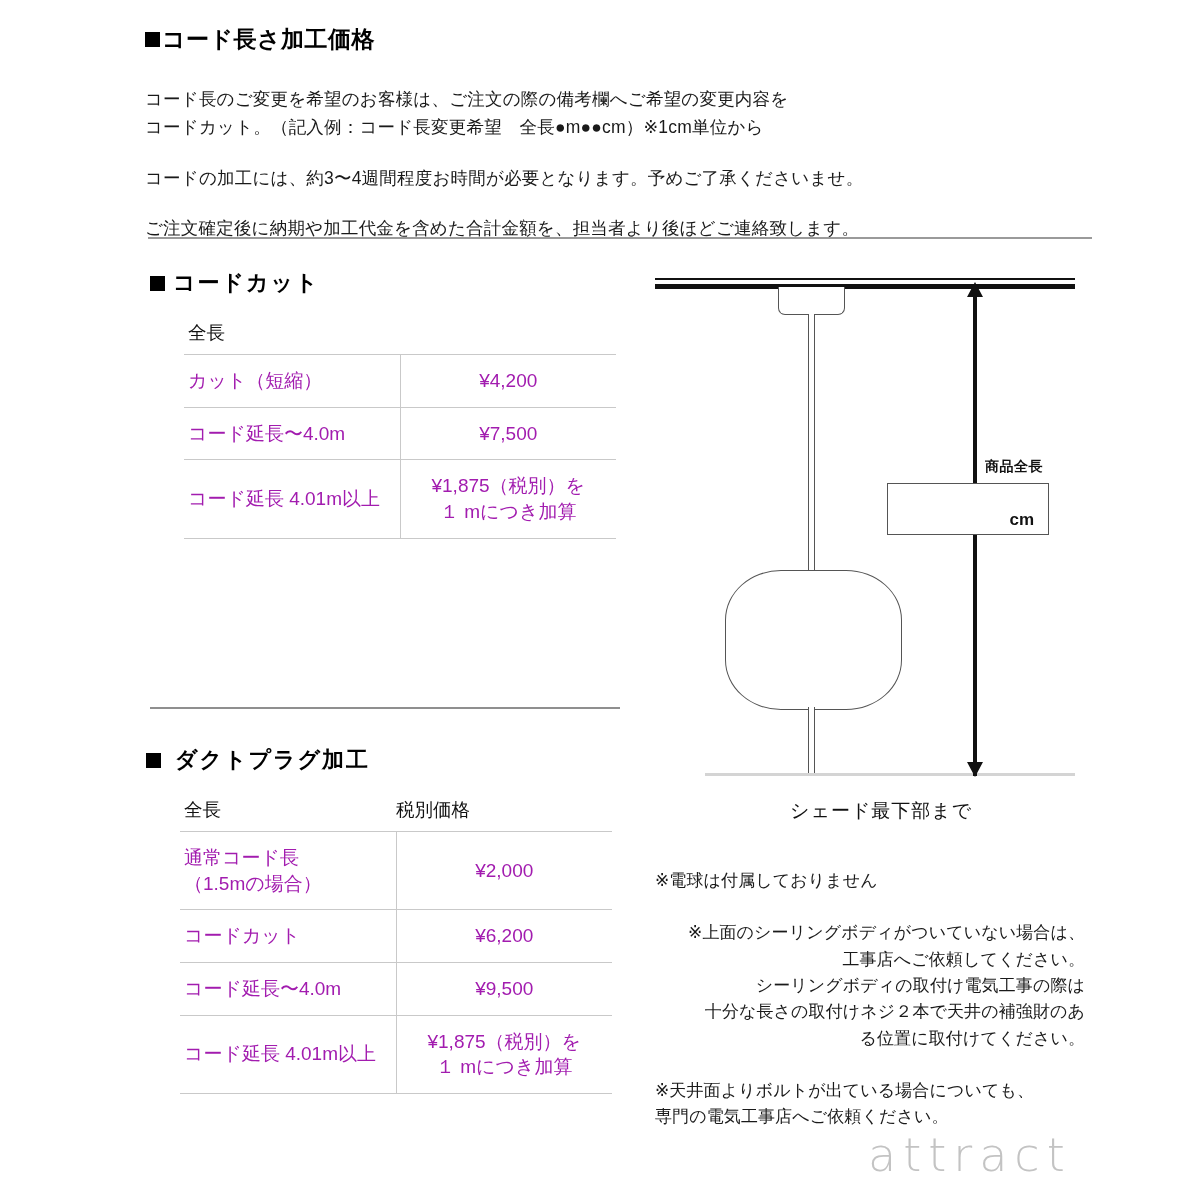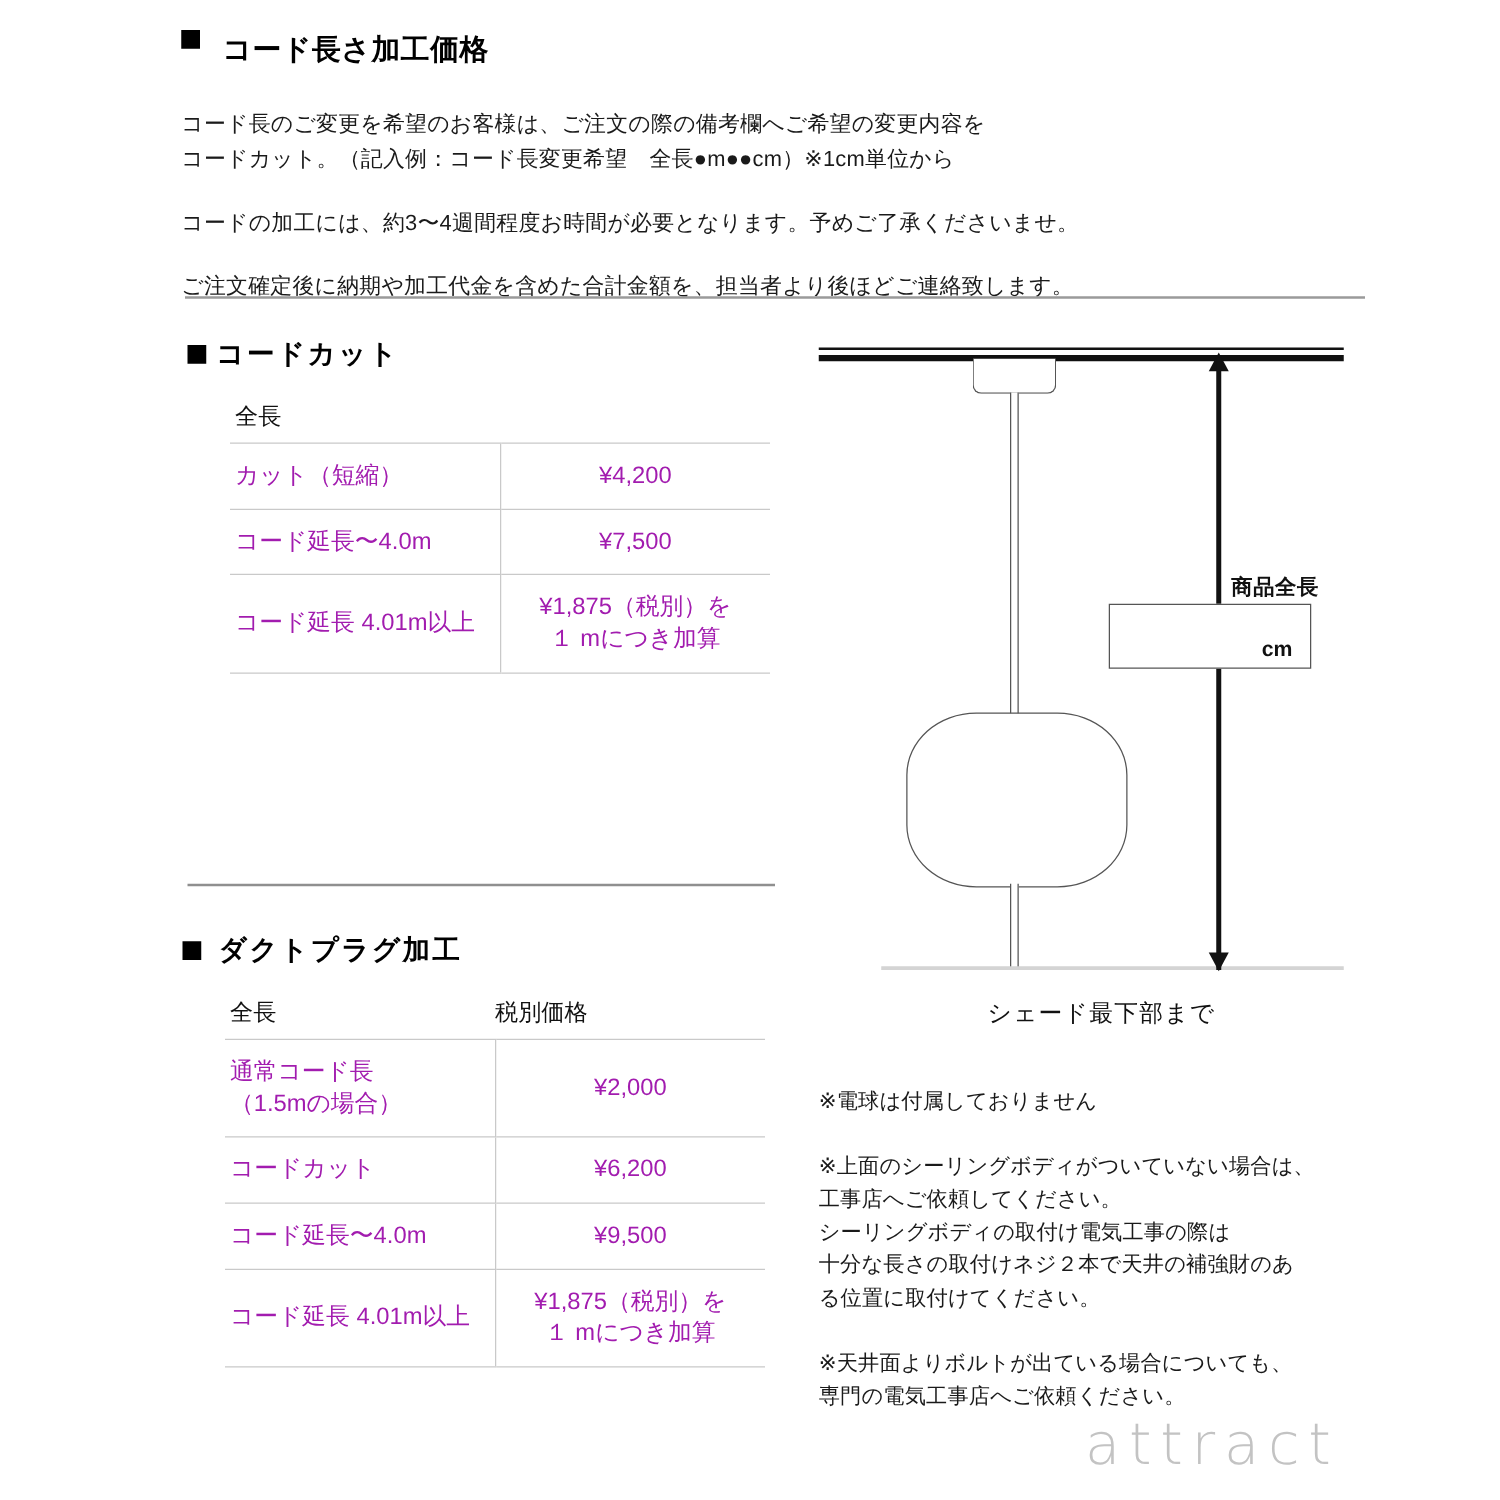--- a/index.html
+++ b/index.html
@@ -25,22 +25,22 @@
     top: 24px;
     width: 950px;
   }
   .section-title {
     font-size: 23px;
     font-weight: bold;
     letter-spacing: 0.5px;
     color: #000;
     margin: 0 0 30px 0;
     display: flex;
-    align-items: flex-start;
-    gap: 18px;
+    align-items: center;
+    gap: 2px;
   }
   .bullet-square {
     display: inline-block;
     width: 15px;
     height: 15px;
     background: #000;
     flex: 0 0 auto;
   }
   .intro p {
     margin: 0 0 22px 0;
@@ -204,21 +204,21 @@
     position: absolute;
     left: 322px; top: 492px;
     width: 0; height: 0;
     border-left: 8px solid transparent;
     border-right: 8px solid transparent;
     border-top: 15px solid #111;
   }
   .measure-label {
     position: absolute;
     left: 340px; top: 188px;
-    font-size: 17px;
+    font-size: 14px;
     font-weight: bold;
     color: #111;
     white-space: nowrap;
     letter-spacing: 0.5px;
   }
   .measure-box {
     position: absolute;
     left: 242px; top: 213px;
     width: 162px; height: 52px;
     border: 1.8px solid #555;
@@ -371,21 +371,21 @@
 
     <div class="measure-label">商品全長</div>
     <div class="measure-box">
       <span class="measure-unit">cm</span>
     </div>
     <div class="diagram-caption">シェード最下部まで</div>
   </div>
 
   <div class="notes">
     <p>※電球は付属しておりません</p>
-    <p style="white-space: pre-line;">※上面のシーリングボディがついていない場合は、
+    <p style="white-space: pre-line; text-align: right;">※上面のシーリングボディがついていない場合は、
 工事店へご依頼してください。
 シーリングボディの取付け電気工事の際は
 十分な長さの取付けネジ２本で天井の補強財のあ
 る位置に取付けてください。</p>
     <p style="white-space: pre-line;">※天井面よりボルトが出ている場合についても、
 専門の電気工事店へご依頼ください。</p>
   </div>
 
   <div class="logo">attract</div>
 

